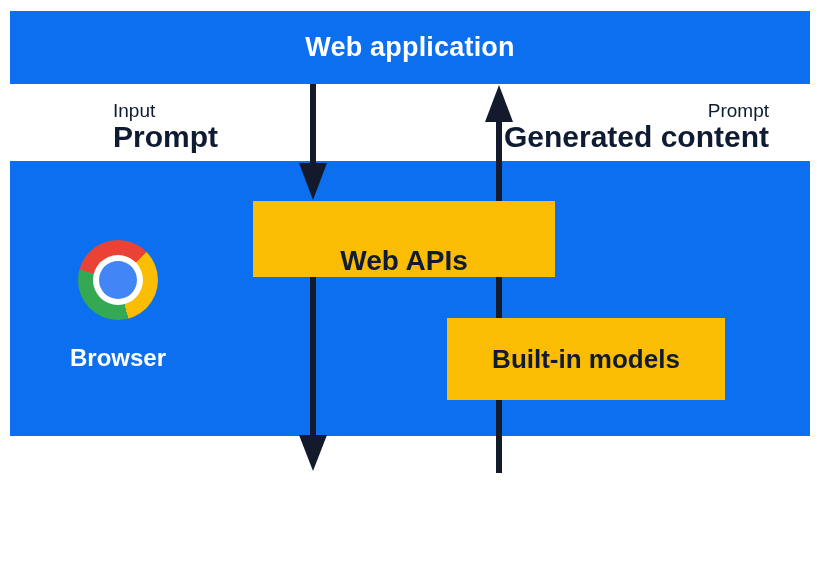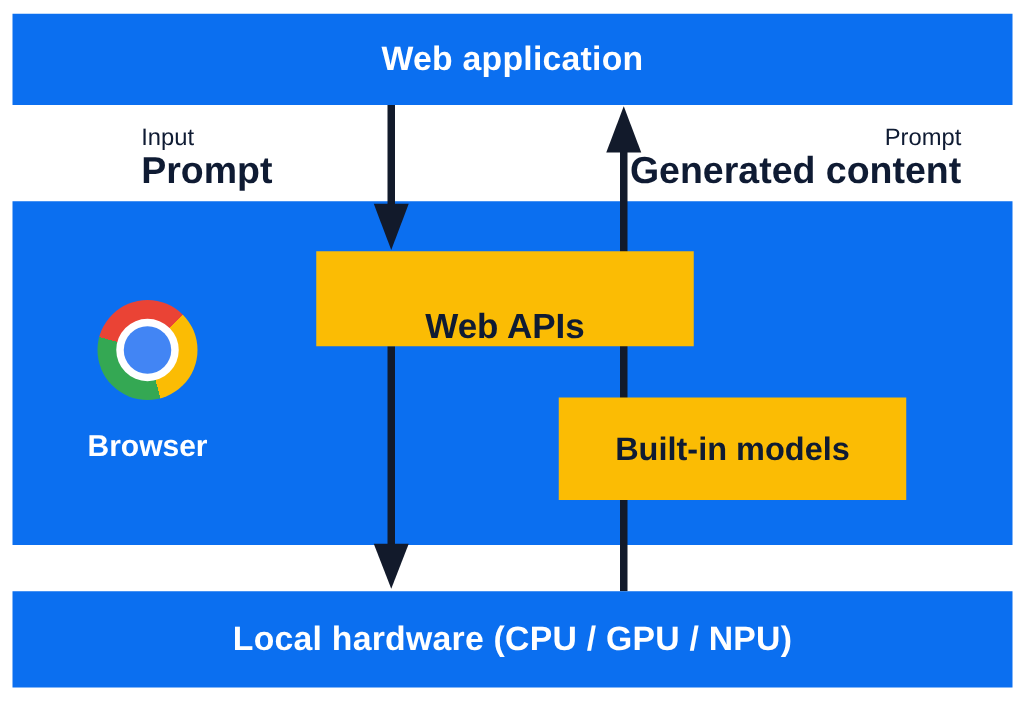--- a/index.html
+++ b/index.html
@@ -80,17 +80,14 @@
   <div class="ybox box-webapis">
     <div>Web APIs</div>
   </div>
   <div class="ybox box-builtin">
     <div>Built-in models</div>
   </div>
 
   <div class="chrome-logo"></div>
   <div class="browser-label">Browser</div>
 
-  <div class="layer-bar bar-bottom">
-    <span class="bar-label">Local hardware (CPU / GPU / NPU)</span>
-  </div>
 
 </div>
 
 </body></html>

